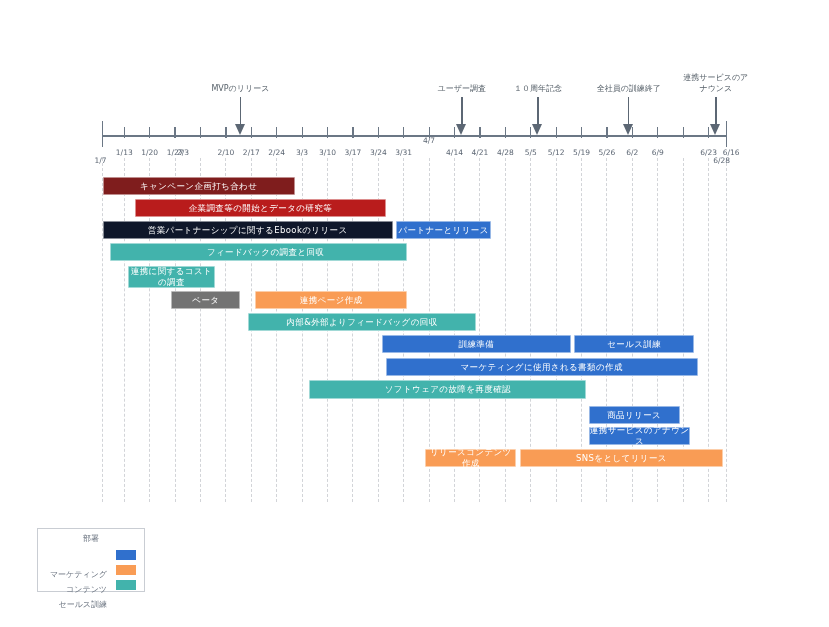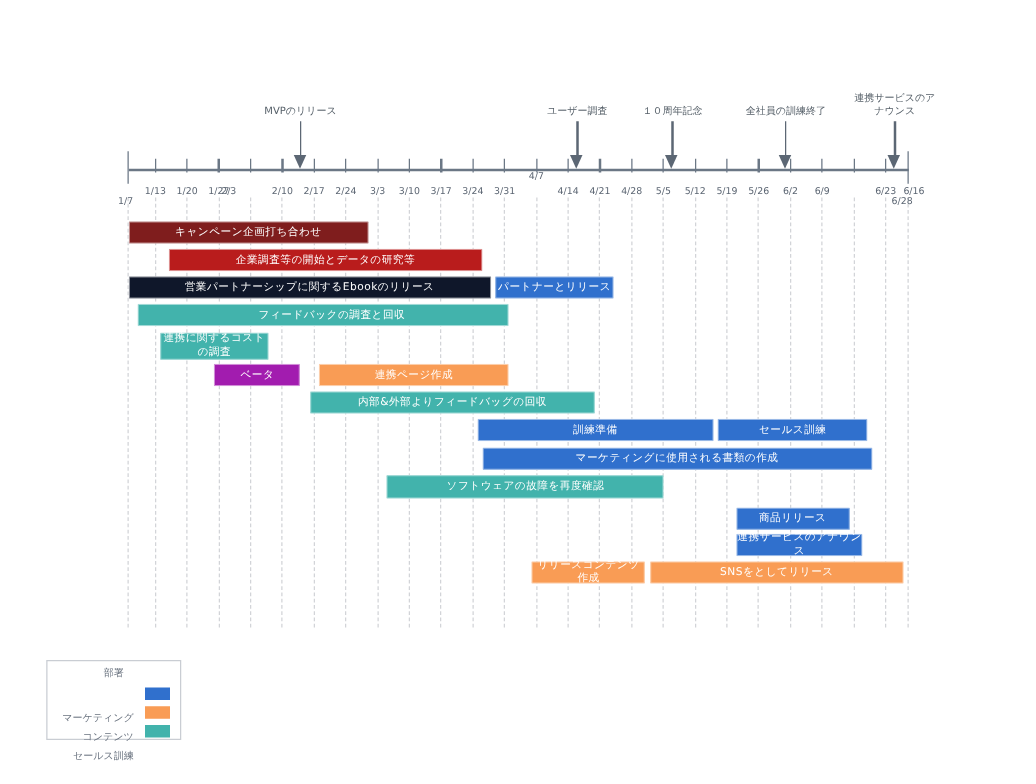--- a/index.html
+++ b/index.html
@@ -146,27 +146,27 @@
 ナウンス</div>
     </div>
   <div id="task-layer">
       <div class="task-bar" style="left: 102.5px; width: 192.342px; top: 177px; height: 18px; background: #7f1d1d;">キャンペーン企画打ち合わせ</div>
       <div class="task-bar" style="left: 135.162px; width: 250.408px; top: 199px; height: 18px; background: #b91c1c;">企業調査等の開始とデータの研究等</div>
       <div class="task-bar" style="left: 102.5px; width: 290.328px; top: 221px; height: 18px; background: #0f172a;">営業パートナーシップに関するEbookのリリース</div>
       <div class="task-bar" style="left: 396.457px; width: 94.3566px; top: 221px; height: 18px; background: rgb(48, 112, 205);">パートナーとリリース</div>
       <div class="task-bar" style="left: 109.758px; width: 297.586px; top: 243px; height: 18px; background: rgb(66, 179, 172); padding-left: 14px;">フィードバックの調査と回収</div>
       <div class="task-bar" style="left: 127.904px; width: 87.0984px; top: 266px; height: 22px; background: rgb(66, 179, 172);">連携に関するコスト
 の調査</div>
-      <div class="task-bar" style="left: 171.453px; width: 68.9529px; top: 291px; height: 18px; background: #a21caf;">ベータ</div>
+      <div class="task-bar" style="left: 171.453px; width: 68.9529px; top: 291px; height: 18px; background: #737373;">ベータ</div>
       <div class="task-bar" style="left: 254.922px; width: 152.422px; top: 291px; height: 18px; background: rgb(249, 156, 85);">連携ページ作成</div>
       <div class="task-bar" style="left: 247.664px; width: 228.633px; top: 313px; height: 18px; background: rgb(66, 179, 172);">内部&amp;外部よりフィードバッグの回収</div>
       <div class="task-bar" style="left: 381.941px; width: 188.713px; top: 335px; height: 18px; background: rgb(48, 112, 205);">訓練準備</div>
       <div class="task-bar" style="left: 574.283px; width: 119.76px; top: 335px; height: 18px; background: rgb(48, 112, 205);">セールス訓練</div>
       <div class="task-bar" style="left: 385.57px; width: 312.103px; top: 358px; height: 18px; background: rgb(48, 112, 205);">マーケティングに使用される書類の作成</div>
-      <div class="task-bar" style="left: 309.359px; width: 222px; top: 380px; height: 19px; background: rgb(66, 179, 172);">ソフトウェアの故障を再度確認</div>
+      <div class="task-bar" style="left: 309.359px; width: 277px; top: 380px; height: 19px; background: rgb(66, 179, 172);">ソフトウェアの故障を再度確認</div>
       <div class="task-bar" style="left: 588.799px; width: 90.7275px; top: 406px; height: 18px; background: rgb(48, 112, 205);">商品リリース</div>
       <div class="task-bar" style="left: 588.799px; width: 101.615px; top: 427px; height: 18px; background: rgb(48, 112, 205);">連携サービスのアナウンス</div>
       <div class="task-bar" style="left: 425.49px; width: 90.7275px; top: 449px; height: 18px; background: rgb(249, 156, 85);">リリースコンテンツ作成</div>
       <div class="task-bar" style="left: 519.846px; width: 203.23px; top: 449px; height: 18px; background: rgb(249, 156, 85);">SNSをとしてリリース</div>
     </div>
 
   <div class="legend">
     <div class="legend-title">部署</div>
     <div class="legend-row">
       <span class="legend-label">マーケティング</span>

